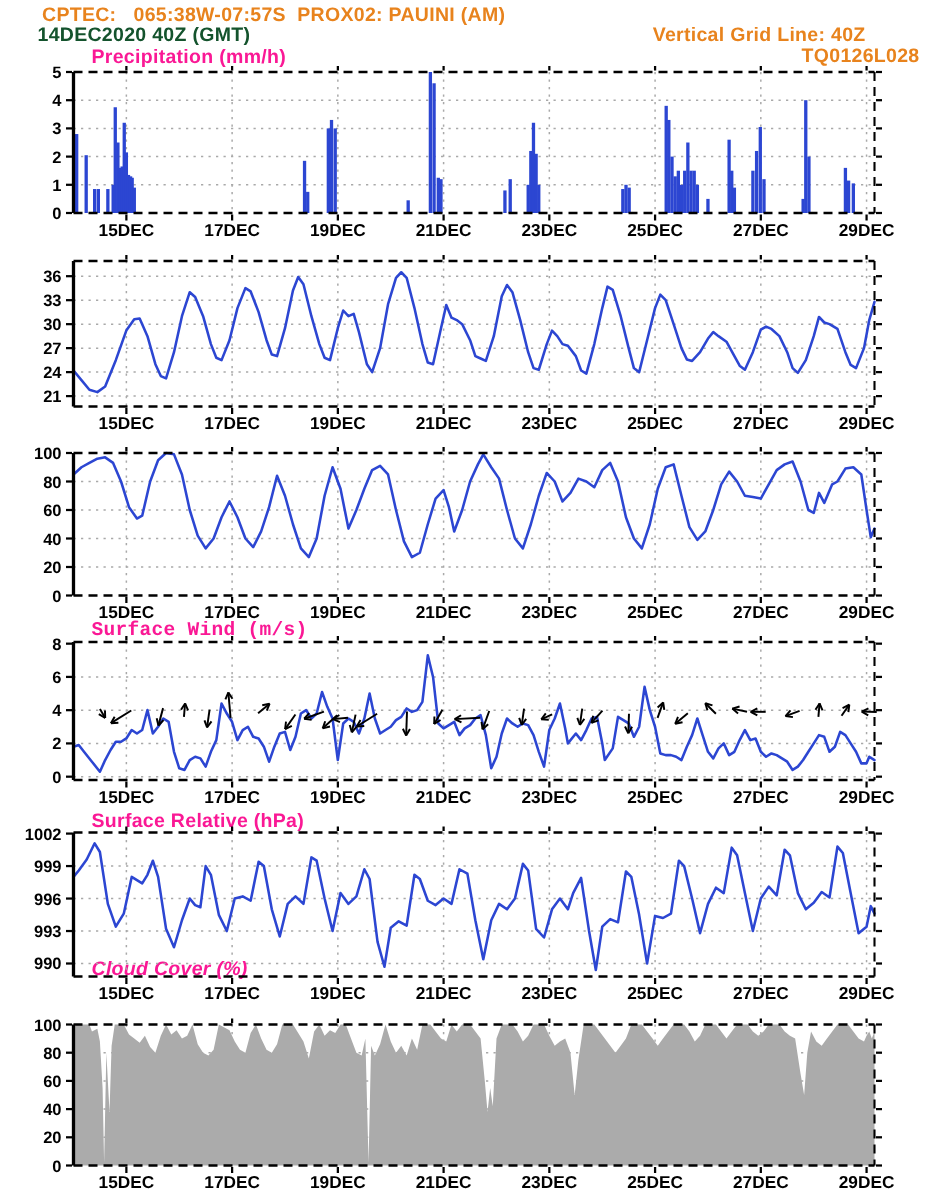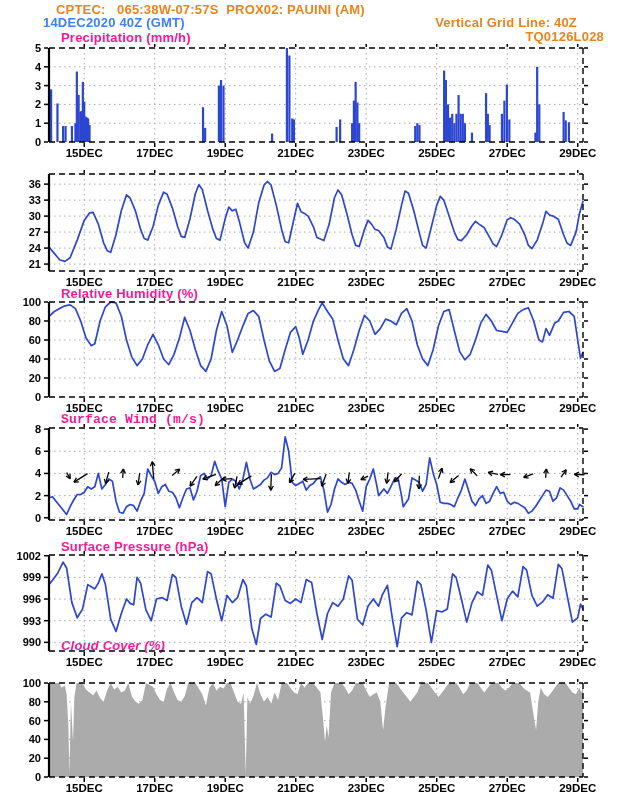--- a/index.html
+++ b/index.html
@@ -1,35 +1,34 @@
 <!DOCTYPE html>
 <html><head>
 <meta charset="utf-8">
 <style>
   html,body{margin:0;padding:0;background:#fff;}
   #screen{position:relative;width:618px;height:800px;background:#ffffff;overflow:hidden;
           font-family:"Liberation Sans",sans-serif;}
   .hdr{position:absolute;font-size:13px;font-weight:bold;white-space:pre;letter-spacing:0.2px;}
-  .orange{color:#E8831D;margin-left:28px;}
+  .orange{color:#E8831D;}
   .ptitle{position:absolute;font-size:13px;font-weight:bold;color:#FA1895;white-space:pre;letter-spacing:0.2px;}
   #plots{position:absolute;left:0;top:0;}
 </style>
 </head>
 <body>
 
 <div id="screen">
   <div class="hdr orange" style="left: 28px; top: 2px; color: rgb(232, 131, 29);">CPTEC:   065:38W-07:57S  PROX02: PAUINI (AM)</div>
-  <div class="hdr orange" style="left: 15px; top: 15px; color: #3b82f6;">14DEC2020 40Z (GMT)</div>
+  <div class="hdr orange" style="left: 25px; top: 15px; color: #14532d;">14DEC2020 40Z (GMT)</div>
   <div class="hdr orange" style="right: 41px; top: 15px; color: rgb(232, 131, 29); text-align: center;">Vertical Grid Line: 40Z</div>
-  <div class="hdr orange" style="right: 14px; top: 29px; color: rgb(232, 131, 29);">TQ0126L028</div>
+  <div class="hdr orange" style="right: 5px; top: 29px; color: rgb(232, 131, 29);">TQ0126L028</div>
 
   <div class="ptitle" style="left: 61px; top: 30px; color: rgb(250, 24, 149);">Precipitation (mm/h)</div>
-  <div class="ptitle" style="left: 61px; top: 286px; color: rgb(250, 24, 149);">Relative Humidity (%)</div>
   <div class="ptitle" style="left: 61px; top: 412px; color: rgb(250, 24, 149); font-family: Liberation Mono, monospace;">Surface Wind (m/s)</div>
-  <div class="ptitle" style="left: 61px; top: 539px; color: rgb(250, 24, 149);">Surface Pressure (hPa)</div>
+  <div class="ptitle" style="left: 61px; top: 539px; color: rgb(250, 24, 149);">Surface Relative (hPa)</div>
   <div class="ptitle" style="left: 61px; top: 638px; color: rgb(250, 24, 149); font-style: italic;">Cloud Cover (%)</div>
 
   <svg id="plots" width="618" height="800" font-family="Liberation Sans, sans-serif">
       <line x1="49" y1="123.2" x2="583" y2="123.2" stroke="#A9A9A9" stroke-width="1" stroke-dasharray="1.5 3.5"></line>
       <line x1="49" y1="104.4" x2="583" y2="104.4" stroke="#A9A9A9" stroke-width="1" stroke-dasharray="1.5 3.5"></line>
       <line x1="49" y1="85.6" x2="583" y2="85.6" stroke="#A9A9A9" stroke-width="1" stroke-dasharray="1.5 3.5"></line>
       <line x1="49" y1="66.8" x2="583" y2="66.8" stroke="#A9A9A9" stroke-width="1" stroke-dasharray="1.5 3.5"></line>
       <line x1="84.24752475247524" y1="48" x2="84.24752475247524" y2="142" stroke="#A9A9A9" stroke-width="1" stroke-dasharray="1.5 3.5"></line>
       <line x1="154.74257425742576" y1="48" x2="154.74257425742576" y2="142" stroke="#A9A9A9" stroke-width="1" stroke-dasharray="1.5 3.5"></line>
       <line x1="225.23762376237627" y1="48" x2="225.23762376237627" y2="142" stroke="#A9A9A9" stroke-width="1" stroke-dasharray="1.5 3.5"></line>

